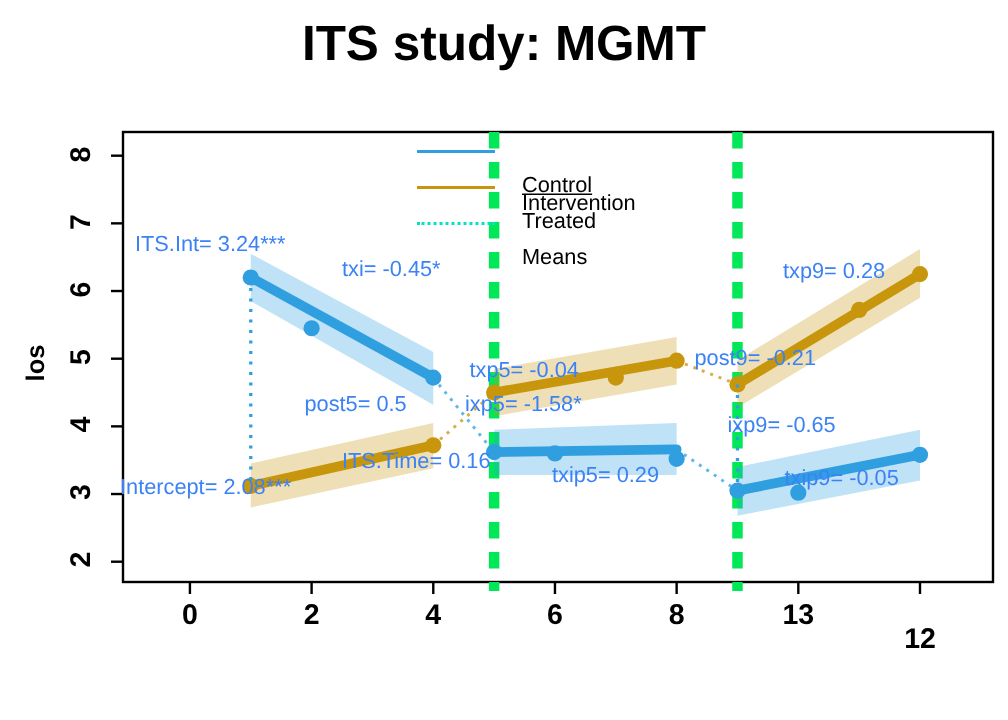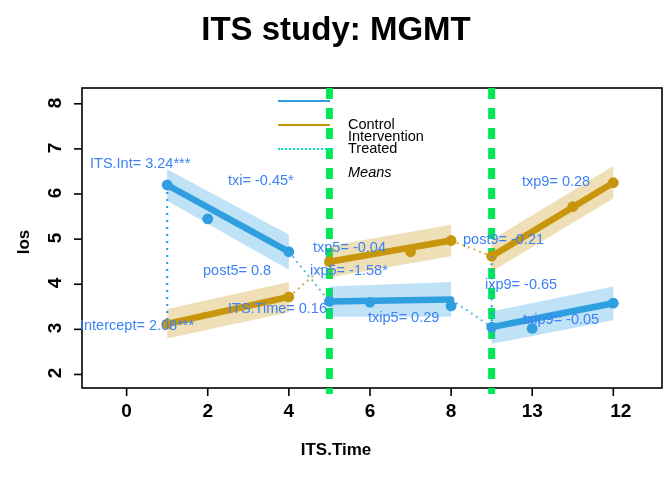--- a/index.html
+++ b/index.html
@@ -93,51 +93,50 @@
       <div class="ytick" style="left: 42px; top: 227.128px;">5</div>
       <div class="ytick" style="left: 42px; top: 182.015px;">6</div>
       <div class="ytick" style="left: 42px; top: 136.902px;">7</div>
       <div class="ytick" style="left: 42px; top: 91.7895px;">8</div>
       <div class="xtick" style="left: 108.615px; top: 400px;">0</div>
       <div class="xtick" style="left: 189.734px; top: 400px;">2</div>
       <div class="xtick" style="left: 270.853px; top: 400px;">4</div>
       <div class="xtick" style="left: 351.972px; top: 400px;">6</div>
       <div class="xtick" style="left: 433.091px; top: 400px;">8</div>
       <div class="xtick" style="left: 514.21px; top: 400px;">13</div>
-      <div class="xtick" style="left: 595.329px; top: 400px; text-align: right;">12</div>
+      <div class="xtick" style="left: 595.329px; top: 416px;">12</div>
     </div>
 
   <div class="ylab" style="left:-6px;top:232px;width:60px;text-align:center;">los</div>
-  <div class="xlab" style="left:256px;top:440px;width:160px;">ITS.Time</div>
 
   <div id="annlayer">
       <div class="ann" style="left: 90px; top: 155px;">ITS.Int= 3.24***</div>
       <div class="ann" style="left: 228px; top: 172px;">txi= -0.45*</div>
       <div class="ann" style="left: 80px; top: 317px;">Intercept= 2.08***</div>
       <div class="ann" style="left: 228px; top: 300px;">ITS.Time= 0.16</div>
-      <div class="ann" style="left: 203px; top: 262px;">post5= 0.8</div>
+      <div class="ann" style="left: 203px; top: 262px;">post5= 0.5</div>
       <div class="ann" style="left: 310px; top: 262px;">ixp5= -1.58*</div>
       <div class="ann" style="left: 313px; top: 207px; margin-top: 32px;">txp5= -0.04</div>
       <div class="ann" style="left: 368px; top: 279px; margin-top: 30px;">txip5= 0.29</div>
       <div class="ann" style="left: 522px; top: 173px;">txp9= 0.28</div>
       <div class="ann" style="left: 463px; top: 231px;">post9= -0.21</div>
       <div class="ann" style="left: 485px; top: 276px;">ixp9= -0.65</div>
       <div class="ann" style="left: 523px; top: 311px;">txip9= -0.05</div>
     </div>
   <div id="leglayer">
       <div style="position: absolute; left: 278px; top: 92px; height: 18px;">
         <div style="position: absolute; left: 0px; top: 8px; width: 52px; height: 0px; border-top: 2.4px solid rgb(47, 159, 224);"></div>
         <div class="legtxt" style="left: 70px; top: 0px; margin-top: 36px;">Intervention</div>
       </div>
       <div style="position: absolute; left: 278px; top: 116px; height: 18px;">
         <div style="position: absolute; left: 0px; top: 8px; width: 52px; height: 0px; border-top: 2.4px solid rgb(200, 150, 12);"></div>
-        <div class="legtxt" style="left: 70px; top: 0px;">Control</div>
+        <div class="legtxt" style="left: 70px; top: 0px; text-decoration: underline;">Control</div>
       </div>
       <div style="position: absolute; left: 278px; top: 140px; height: 18px;">
         <div style="position: absolute; left: 0px; top: 8px; width: 52px; height: 0px; border-top: 2px dotted rgb(0, 229, 192);"></div>
         <div class="legtxt" style="left: 70px; top: 0px;">Treated</div>
       </div>
       <div style="position: absolute; left: 278px; top: 164px; height: 18px;">
-        <div class="legtxt" style="left: 70px; top: 0px; font-style: italic;">Means</div>
+        <div class="legtxt" style="left: 70px; top: 0px;">Means</div>
       </div>
     </div>
 
 </div>
 
 </body></html>

